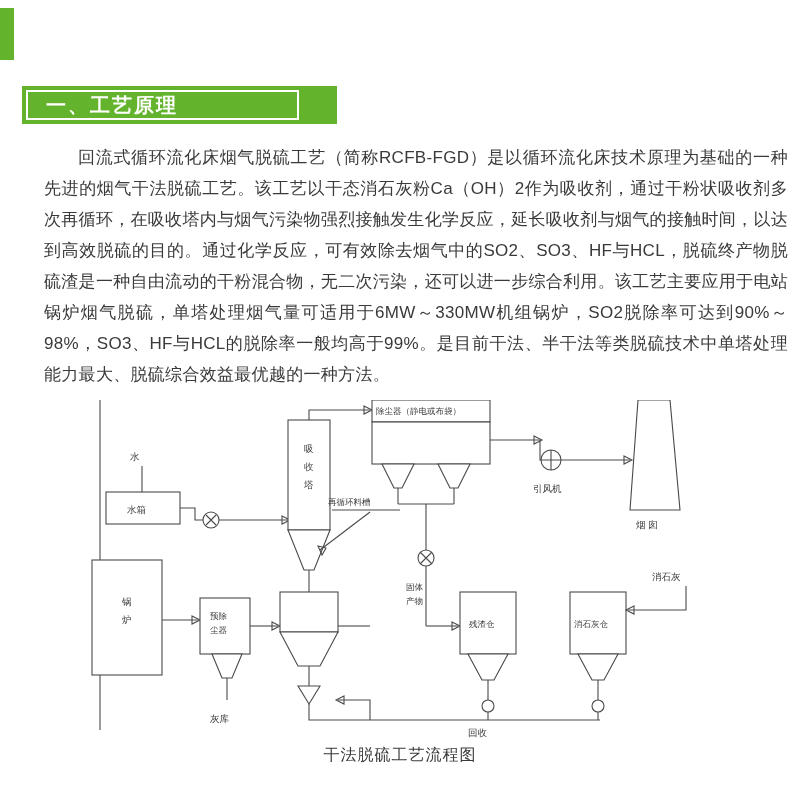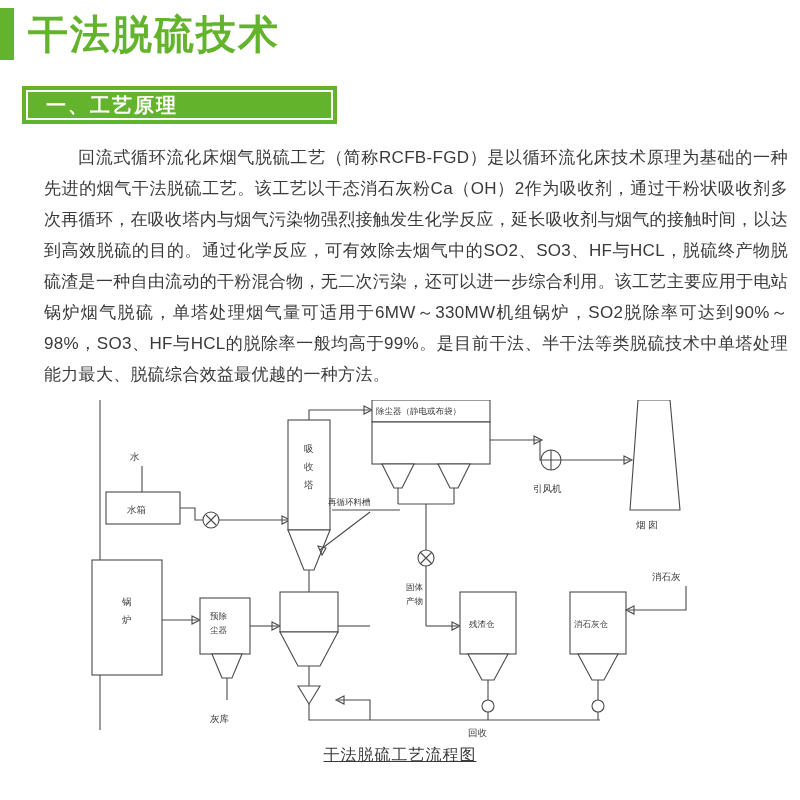--- a/index.html
+++ b/index.html
@@ -52,21 +52,21 @@
     height: 38px;
     background: #63b32d;
     display: flex;
     align-items: center;
     box-sizing: border-box;
   }
   .section-banner-inner {
     border: 2px solid #ffffff;
     margin: 4px;
     height: 30px;
-    width: 307px;
+    width: 273px;
     box-sizing: border-box;
     display: flex;
     align-items: center;
     padding-left: 18px;
   }
   .section-banner-text {
     color: #ffffff;
     font-size: 20px;
     font-weight: bold;
     letter-spacing: 2px;
@@ -95,21 +95,20 @@
   }
   .diagram-caption {
     position: absolute;
     left: 0;
     top: 745px;
     width: 800px;
     text-align: center;
     font-size: 16px;
     color: #3a3a3a;
     letter-spacing: 1px;
-    text-decoration: underline;
   }
   svg { display: block; }
   .ln { stroke: #4a4a4a; stroke-width: 1.1; fill: none; }
   .bx { stroke: #4a4a4a; stroke-width: 1.1; fill: #ffffff; }
   .lbl {
     font-family: "Liberation Sans", sans-serif;
     font-size: 9.5px;
     fill: #3a3a3a;
   }
   .lbl-sm {
@@ -118,21 +117,20 @@
     fill: #3a3a3a;
   }
 </style>
 </head>
 <body>
 
 <div class="page">
 
   <div class="title-bar">
     <div class="title-accent"></div>
-    <div class="doc-title">干法脱硫技术</div>
   </div>
 
   <div class="section-banner">
     <div class="section-banner-inner">
       <span class="section-banner-text">一、工艺原理</span>
     </div>
   </div>
 
   <div class="body-text">回流式循环流化床烟气脱硫工艺（简称RCFB-FGD）是以循环流化床技术原理为基础的一种先进的烟气干法脱硫工艺。该工艺以干态消石灰粉Ca（OH）2作为吸收剂，通过干粉状吸收剂多次再循环，在吸收塔内与烟气污染物强烈接触发生化学反应，延长吸收剂与烟气的接触时间，以达到高效脱硫的目的。通过化学反应，可有效除去烟气中的SO2、SO3、HF与HCL，脱硫终产物脱硫渣是一种自由流动的干粉混合物，无二次污染，还可以进一步综合利用。该工艺主要应用于电站锅炉烟气脱硫，单塔处理烟气量可适用于6MW～330MW机组锅炉，SO2脱除率可达到90%～98%，SO3、HF与HCL的脱除率一般均高于99%。是目前干法、半干法等类脱硫技术中单塔处理能力最大、脱硫综合效益最优越的一种方法。</div>
 

